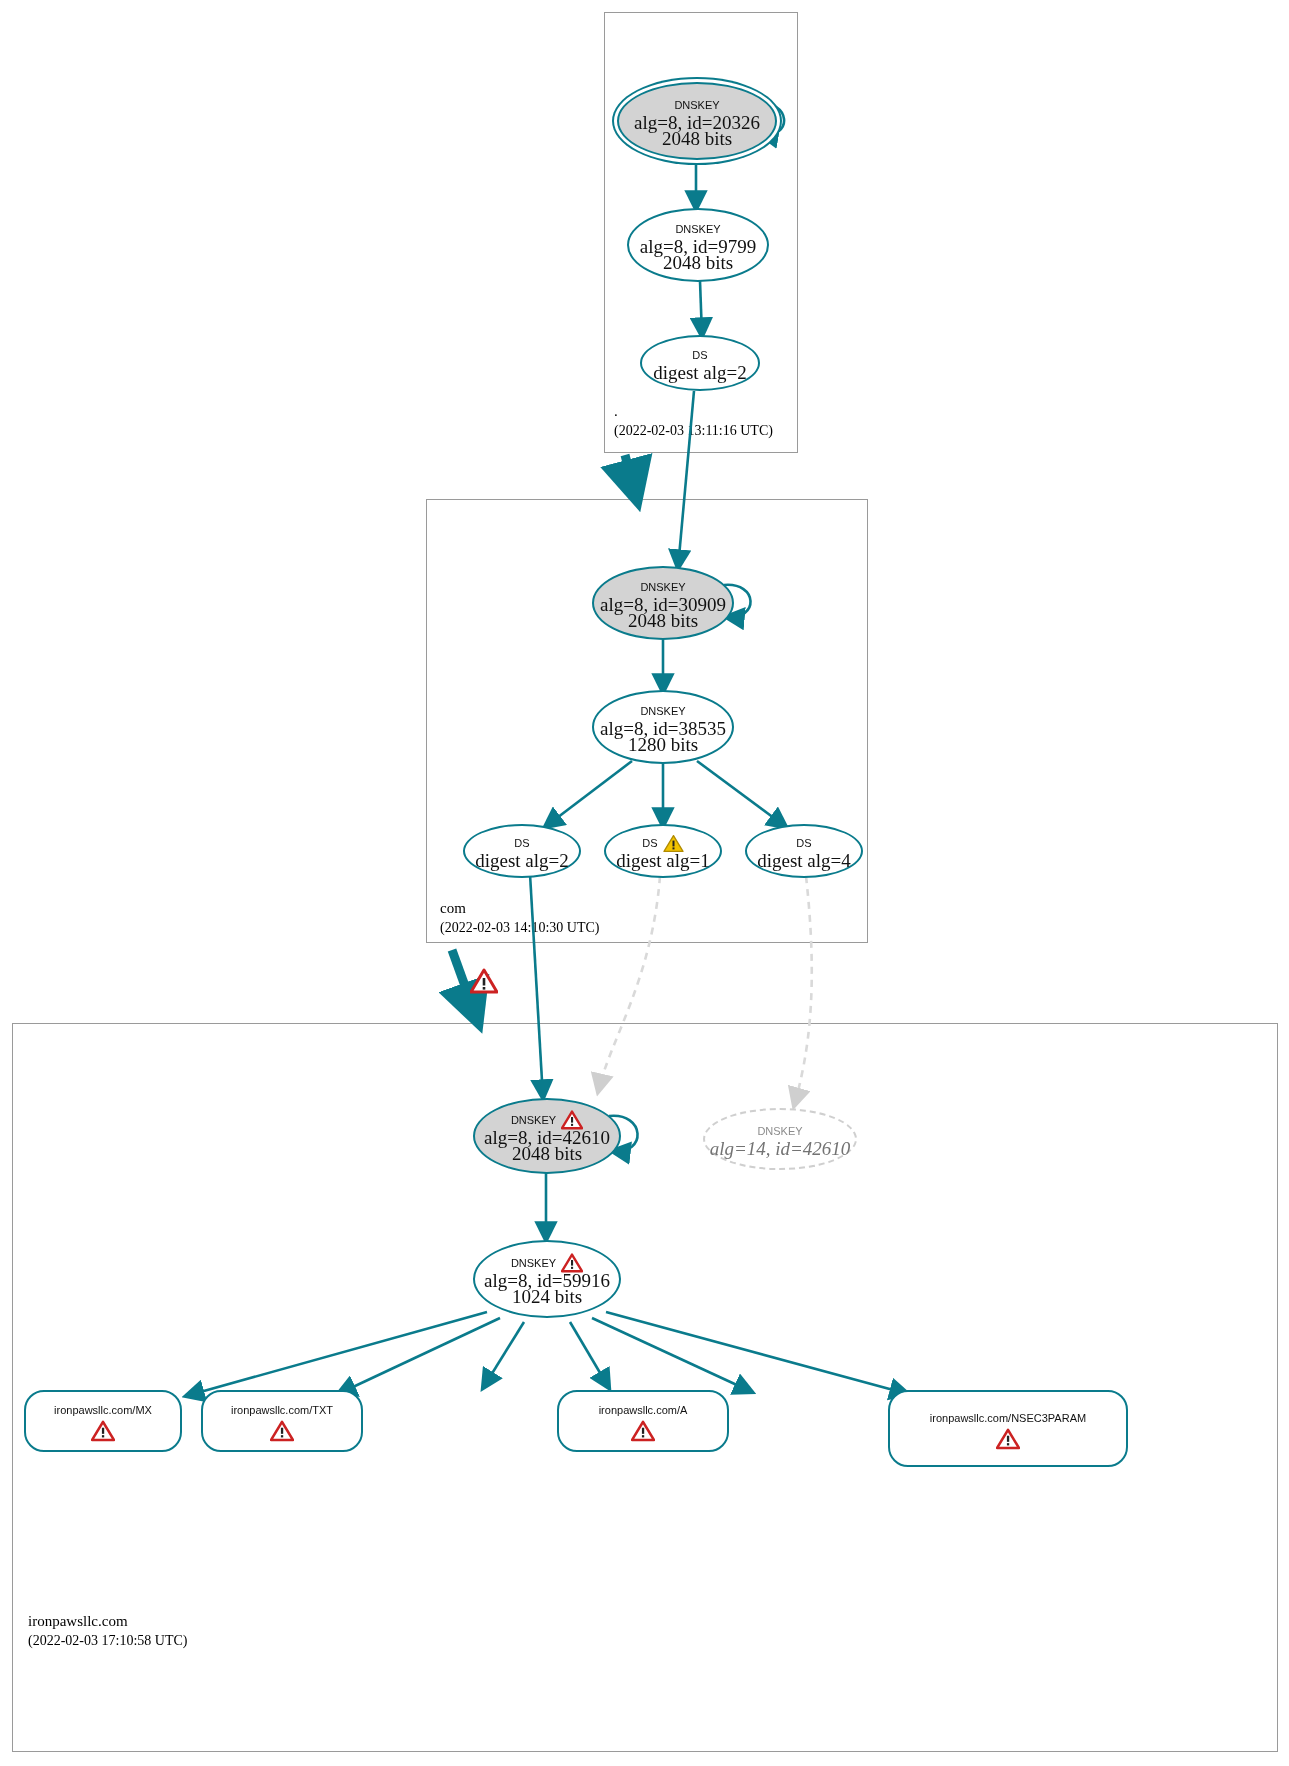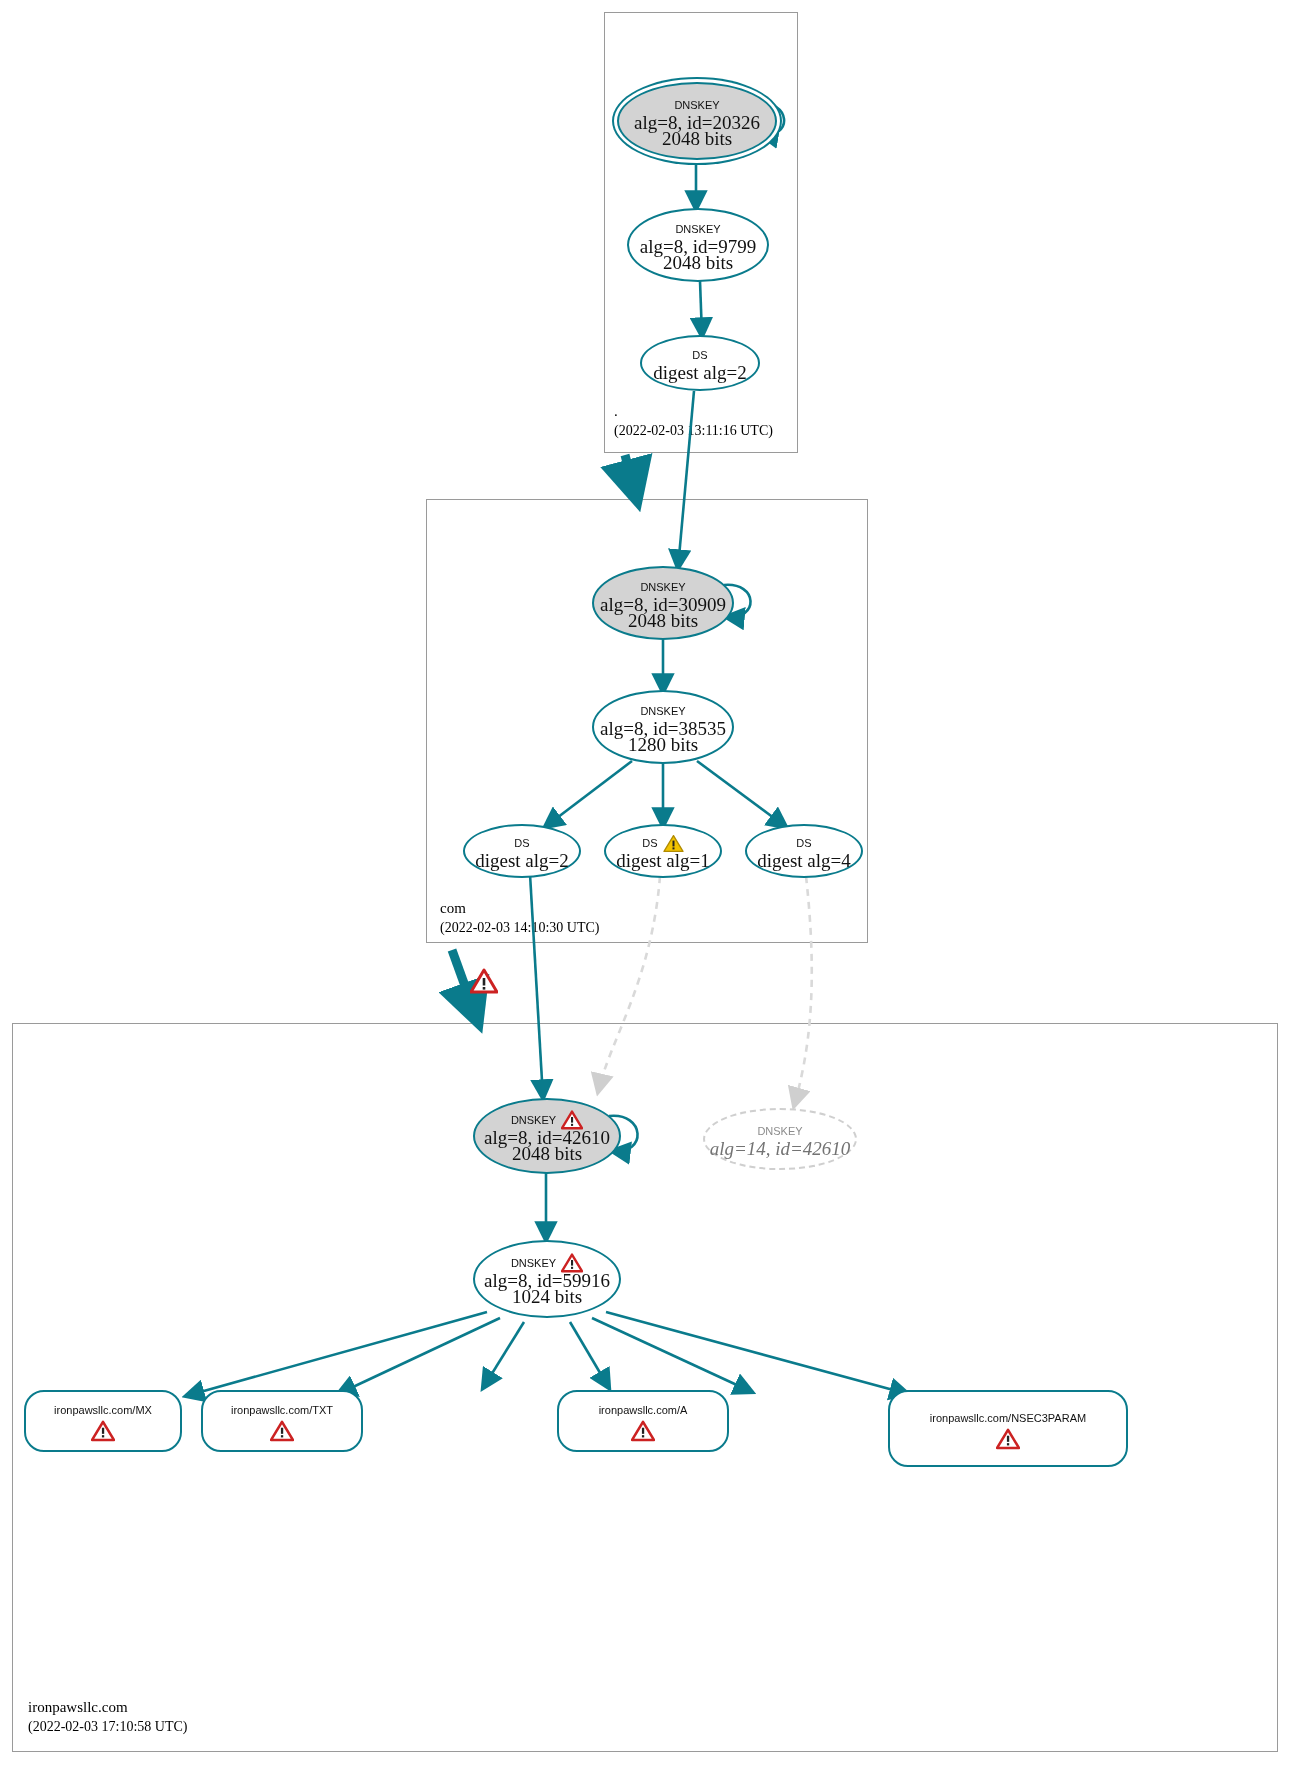--- a/index.html
+++ b/index.html
@@ -43,21 +43,21 @@
   <div class="zone-box" style="left:12px;top:1023px;width:1266px;height:729px;"></div>
 
   <div class="zone-label" style="left:614px;top:402px;">
     <div class="zone-name">.</div>
     <div class="zone-time">(2022-02-03 13:11:16 UTC)</div>
   </div>
   <div class="zone-label" style="left:440px;top:899px;">
     <div class="zone-name">com</div>
     <div class="zone-time">(2022-02-03 14:10:30 UTC)</div>
   </div>
-  <div class="zone-label" style="left:28px;top:1698px;">
+  <div class="zone-label" style="left:28px;top:1612px;">
     <div class="zone-name">ironpawsllc.com</div>
     <div class="zone-time">(2022-02-03 17:10:58 UTC)</div>
   </div>
 
   <svg class="edges" viewBox="0 0 1289 1766">
     <defs>
       <marker id="ah" markerWidth="9" markerHeight="9" refX="7.2" refY="4.5" orient="auto" markerUnits="strokeWidth">
         <path d="M0,0 L9,4.5 L0,9 z" fill="#0a7b8c"></path>
       </marker>
       <marker id="ahbig" markerWidth="6" markerHeight="6" refX="4.6" refY="3" orient="auto" markerUnits="strokeWidth">

